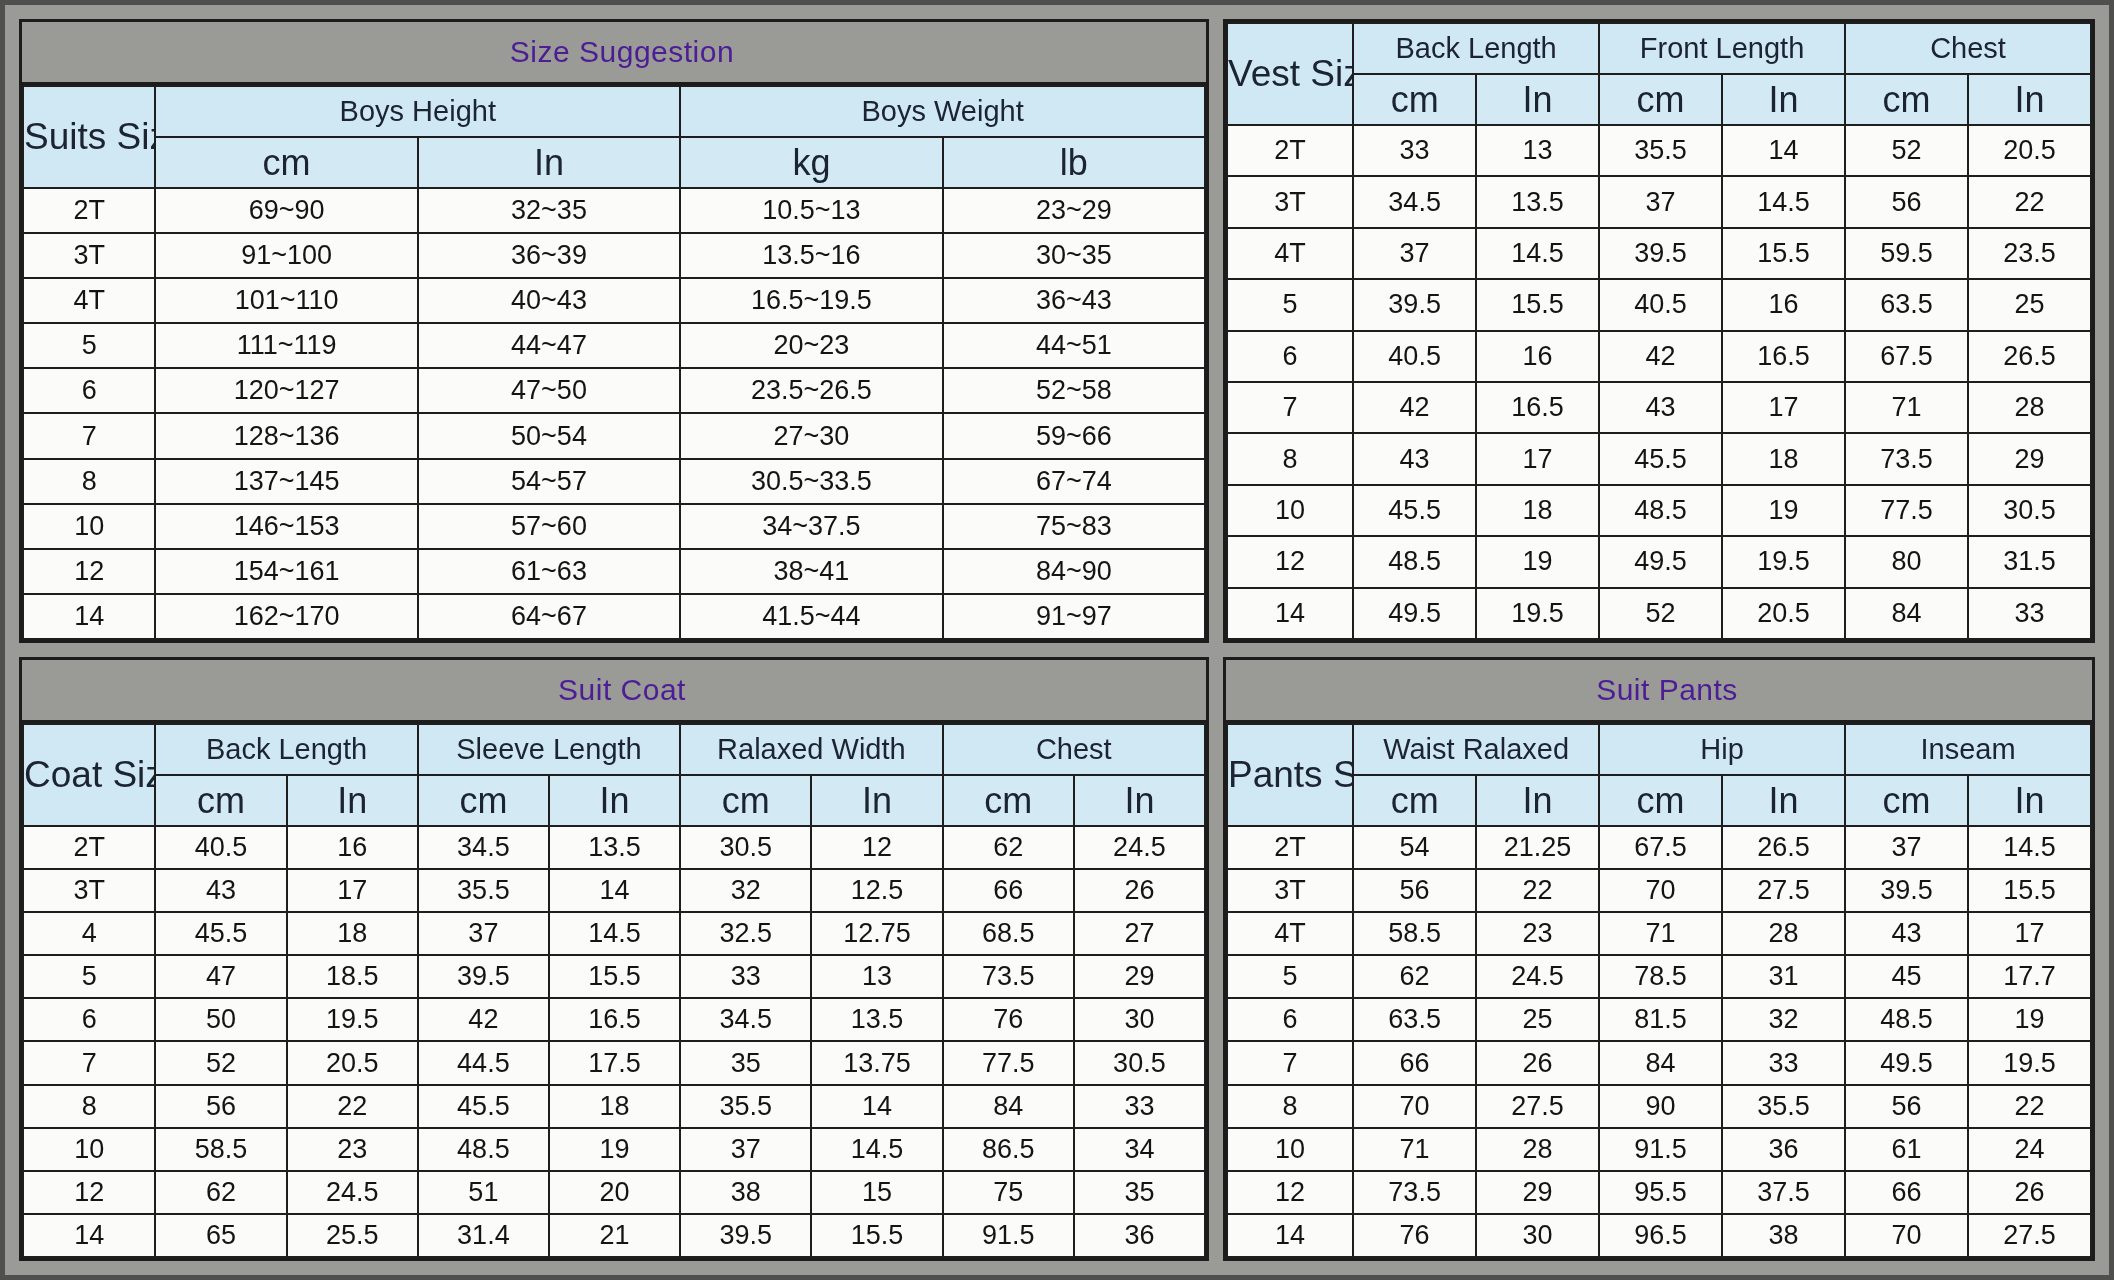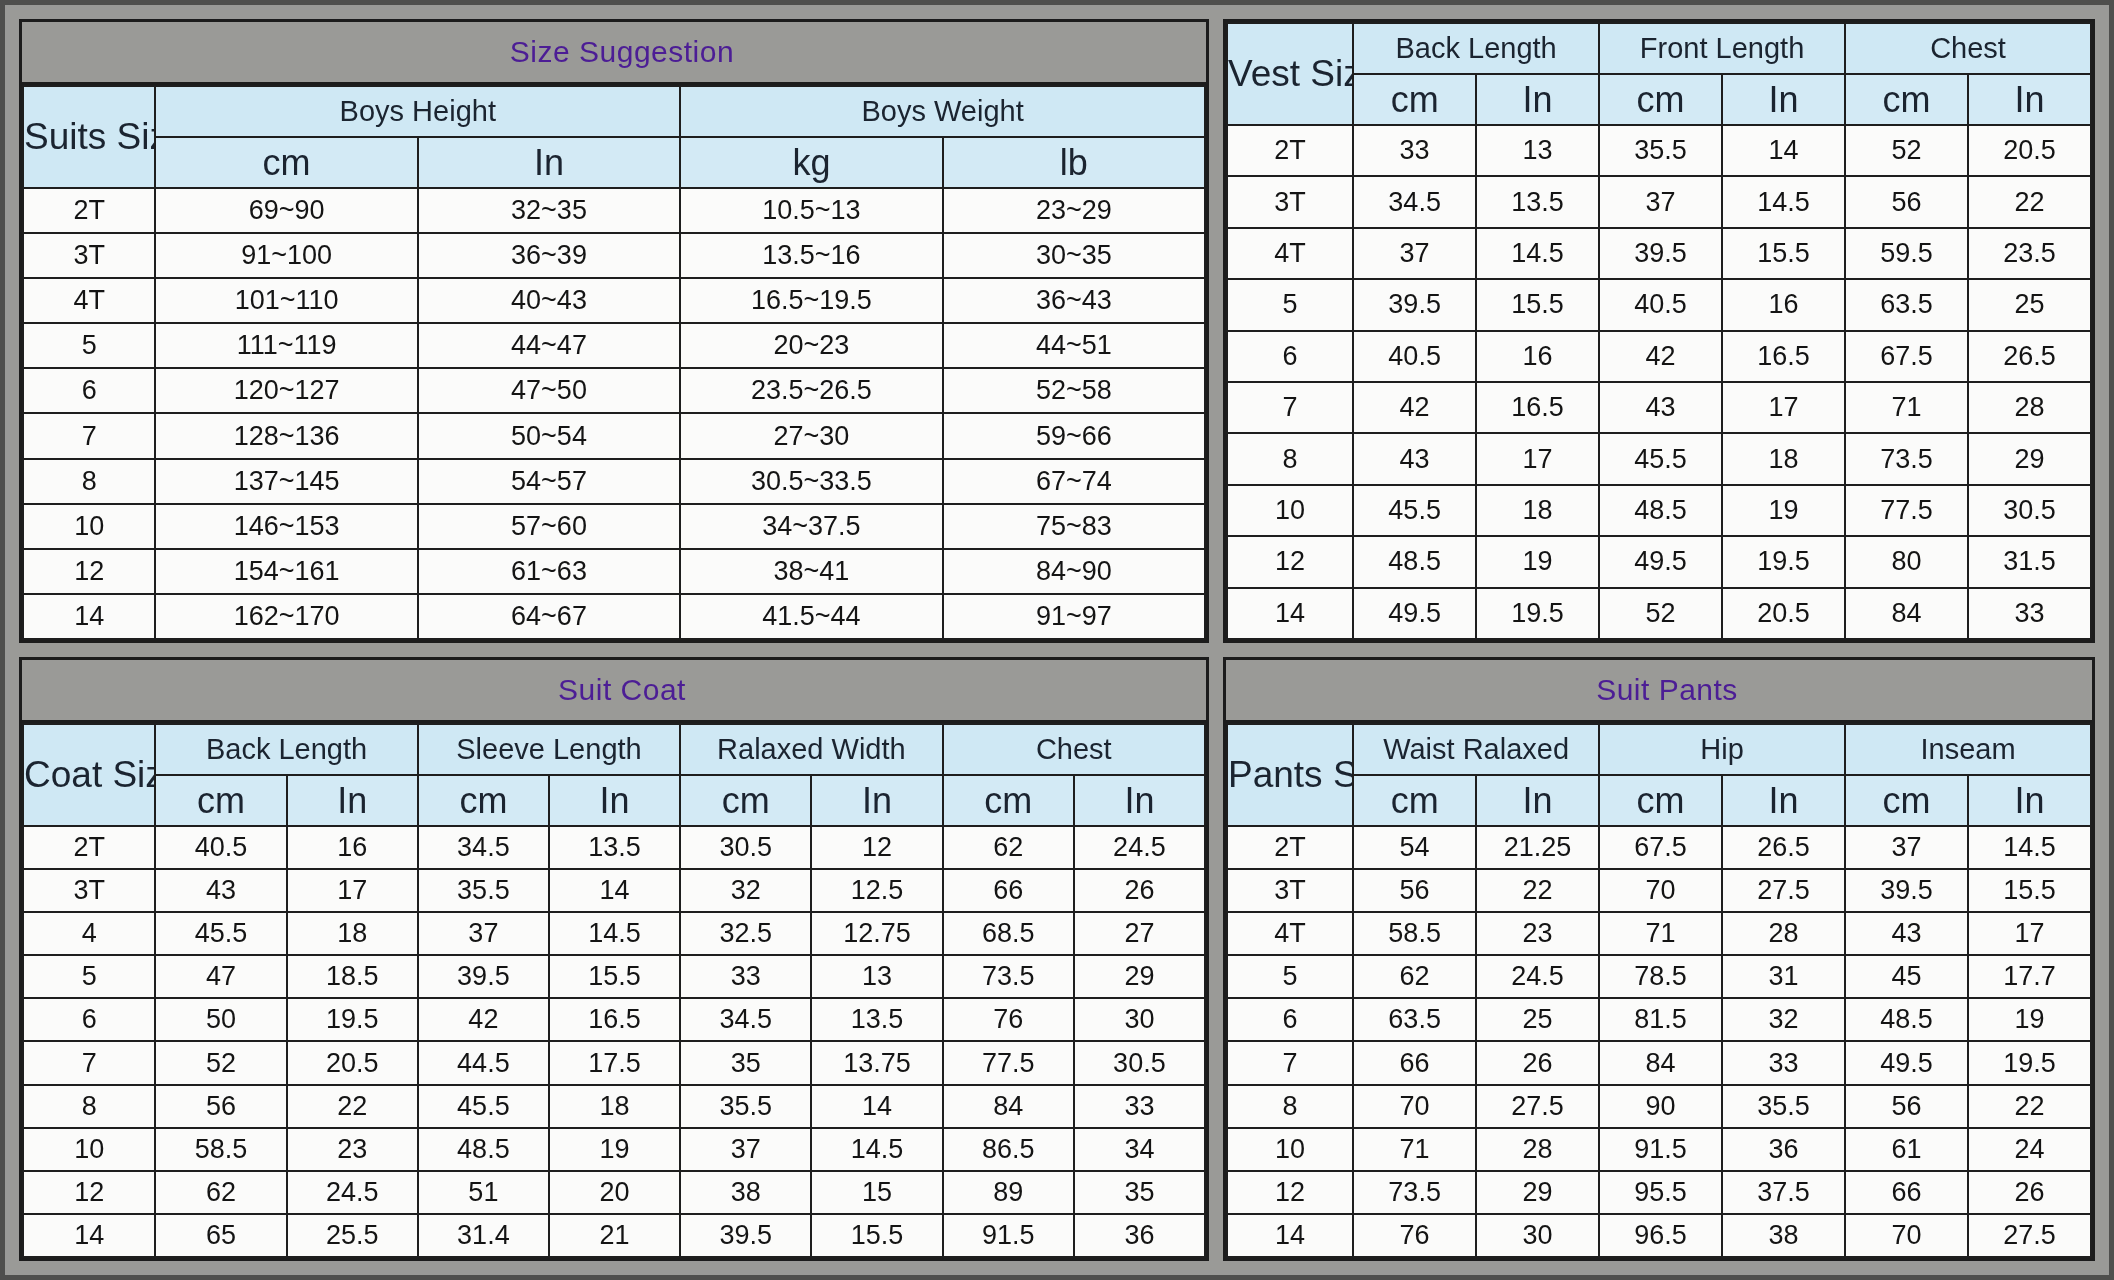--- a/index.html
+++ b/index.html
@@ -417,21 +417,21 @@
               <td>34</td>
             </tr>
             <tr>
               <td class="sizecell">12</td>
               <td>62</td>
               <td>24.5</td>
               <td>51</td>
               <td>20</td>
               <td>38</td>
               <td>15</td>
-              <td>89</td>
+              <td>75</td>
               <td>35</td>
             </tr>
             <tr>
               <td class="sizecell">14</td>
               <td>65</td>
               <td>25.5</td>
               <td>31.4</td>
               <td>21</td>
               <td>39.5</td>
               <td>15.5</td>

